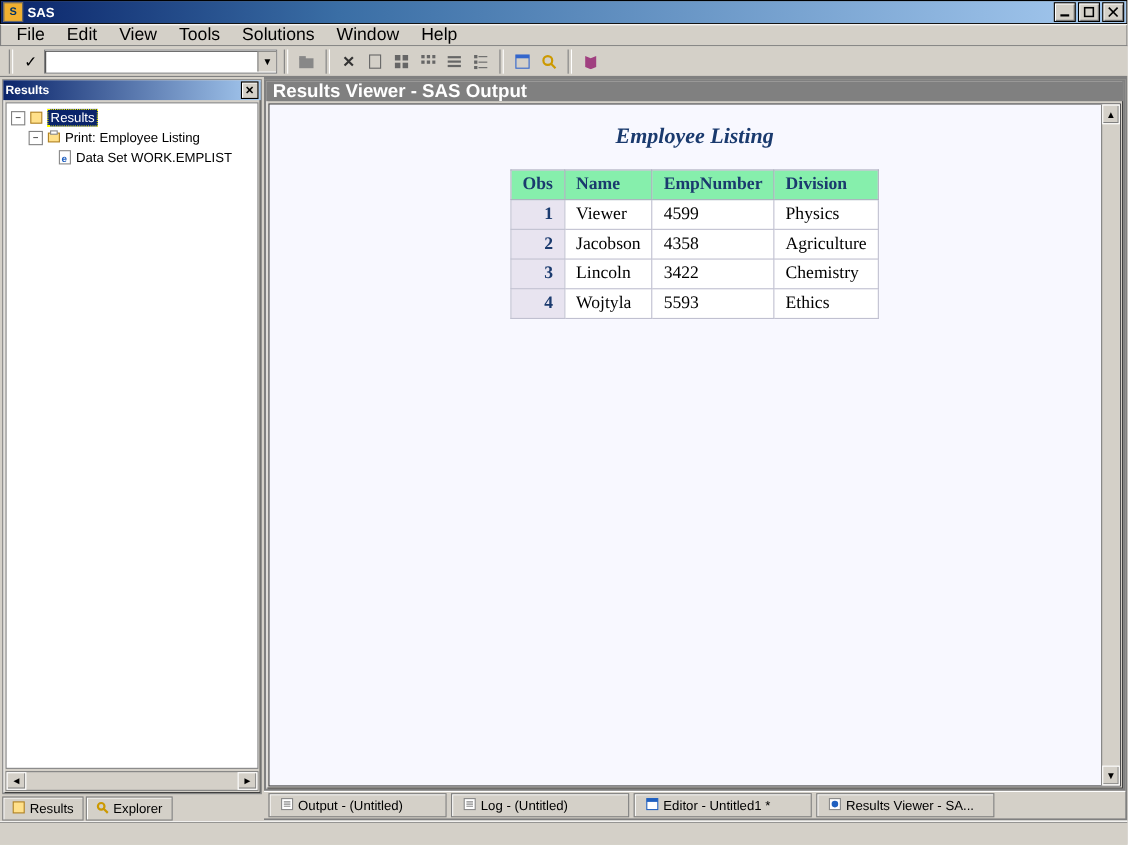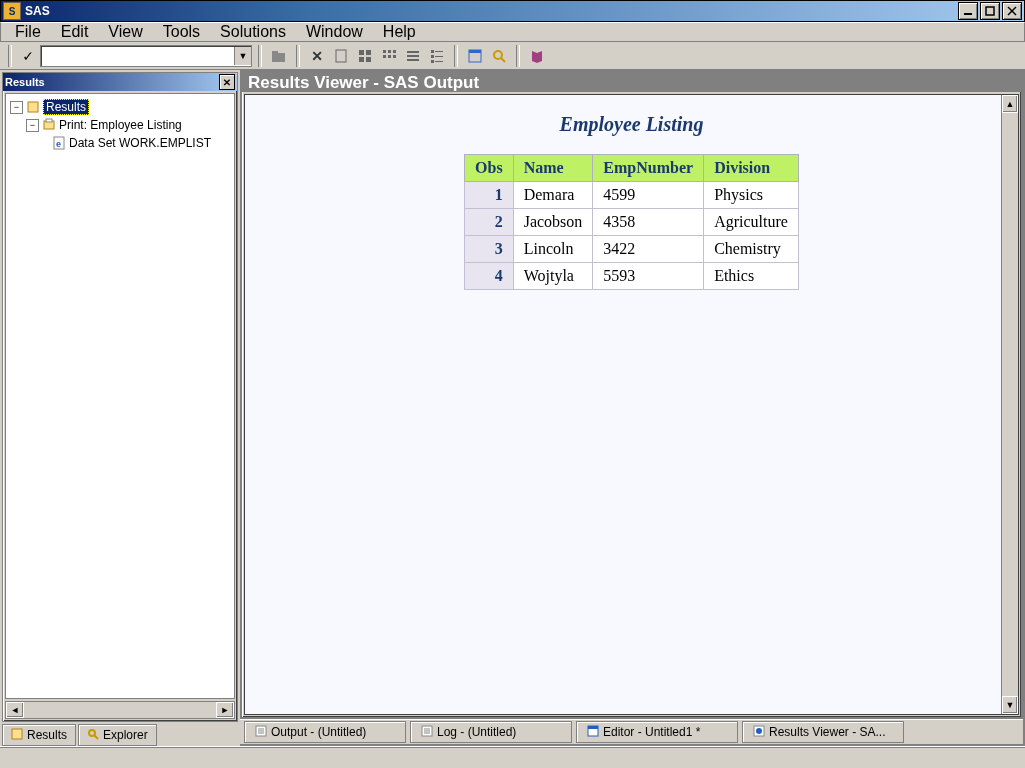--- a/index.html
+++ b/index.html
@@ -209,21 +209,21 @@
     color: #1a3a6e;
     margin: 6px 0 18px 0;
   }
   .data-table {
     margin: 0 auto;
     border-collapse: collapse;
     font-family: "Times New Roman", serif;
     font-size: 16px;
   }
   .data-table th {
-    background: #bef264;
+    background: #86efac;
     color: #1a3a6e;
     font-weight: bold;
     text-align: left;
     padding: 4px 10px;
     border: 1px solid #b0b0c0;
   }
   .data-table td {
     padding: 4px 10px;
     border: 1px solid #c0c0d0;
     background:#fff;
@@ -459,21 +459,21 @@
               <tr>
                 <th>Obs</th>
                 <th>Name</th>
                 <th>EmpNumber</th>
                 <th>Division</th>
               </tr>
             </thead>
             <tbody>
               <tr>
                 <td class="obs">1</td>
-                <td>Demara</td>
+                <td>Viewer</td>
                 <td>4599</td>
                 <td>Physics</td>
               </tr>
               <tr>
                 <td class="obs">2</td>
                 <td>Jacobson</td>
                 <td>4358</td>
                 <td>Agriculture</td>
               </tr>
               <tr>

